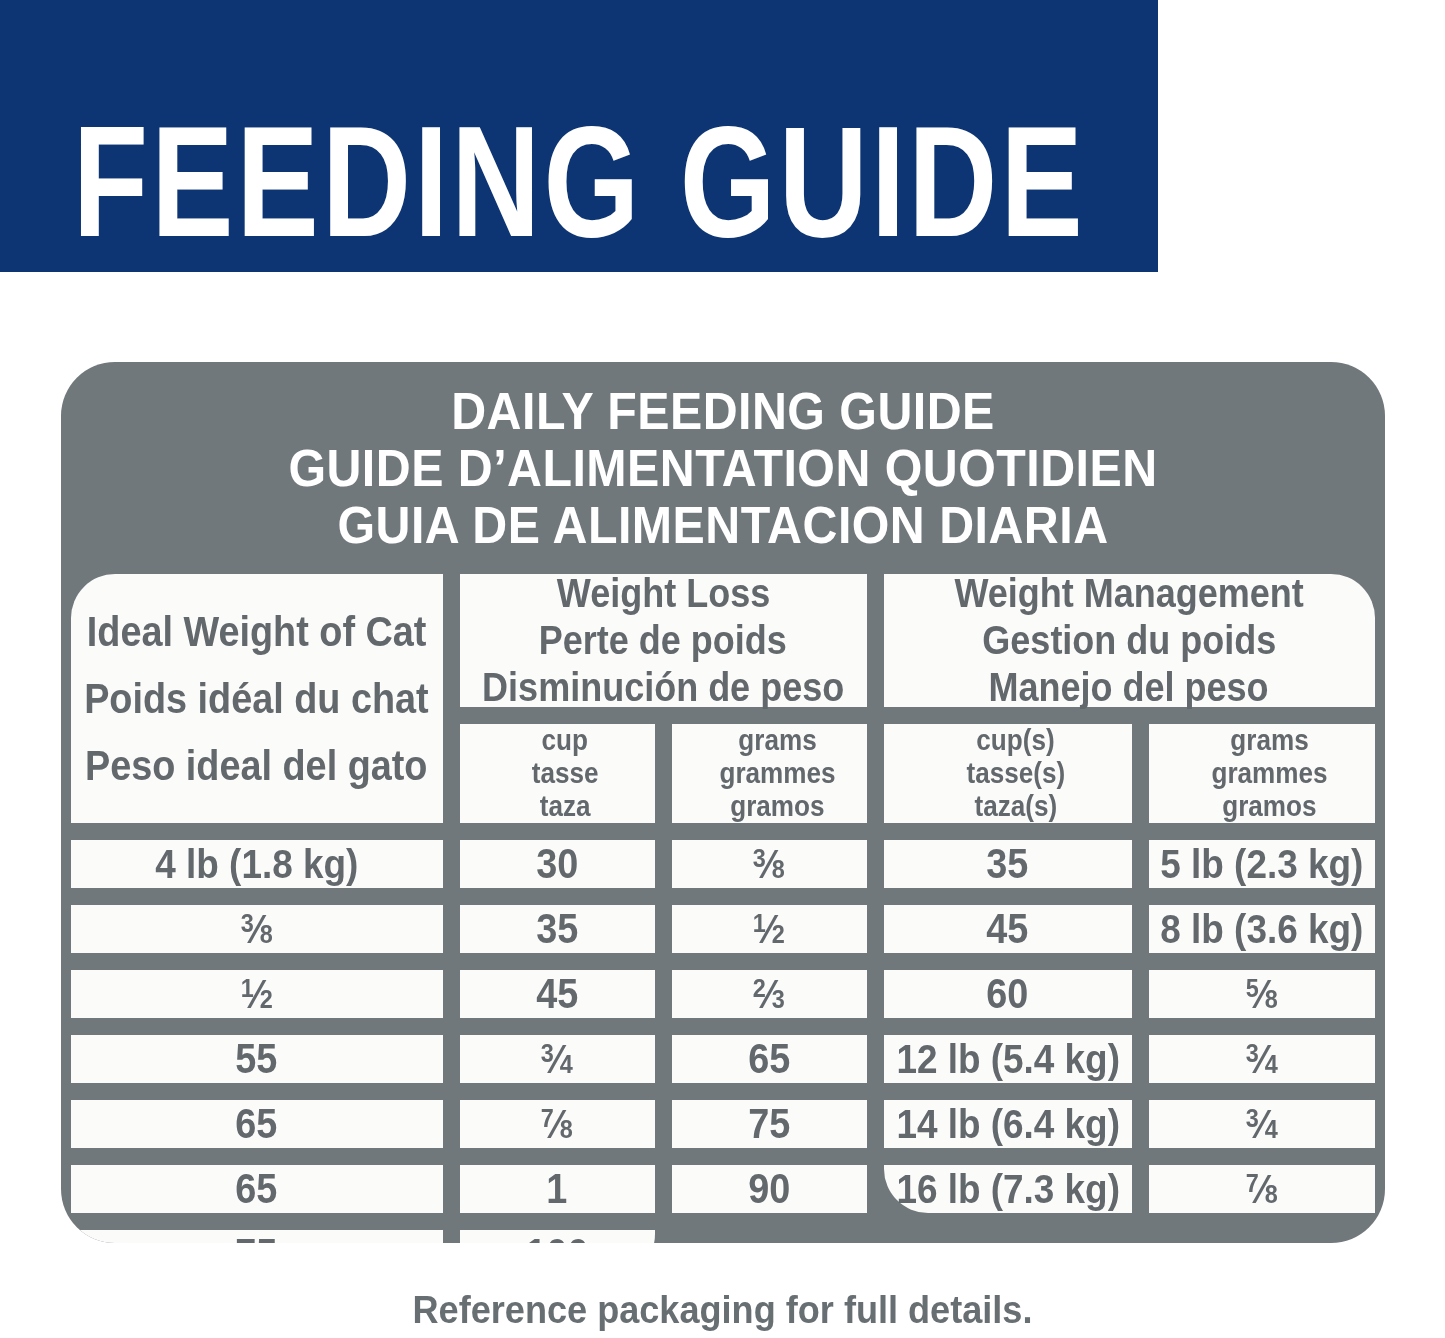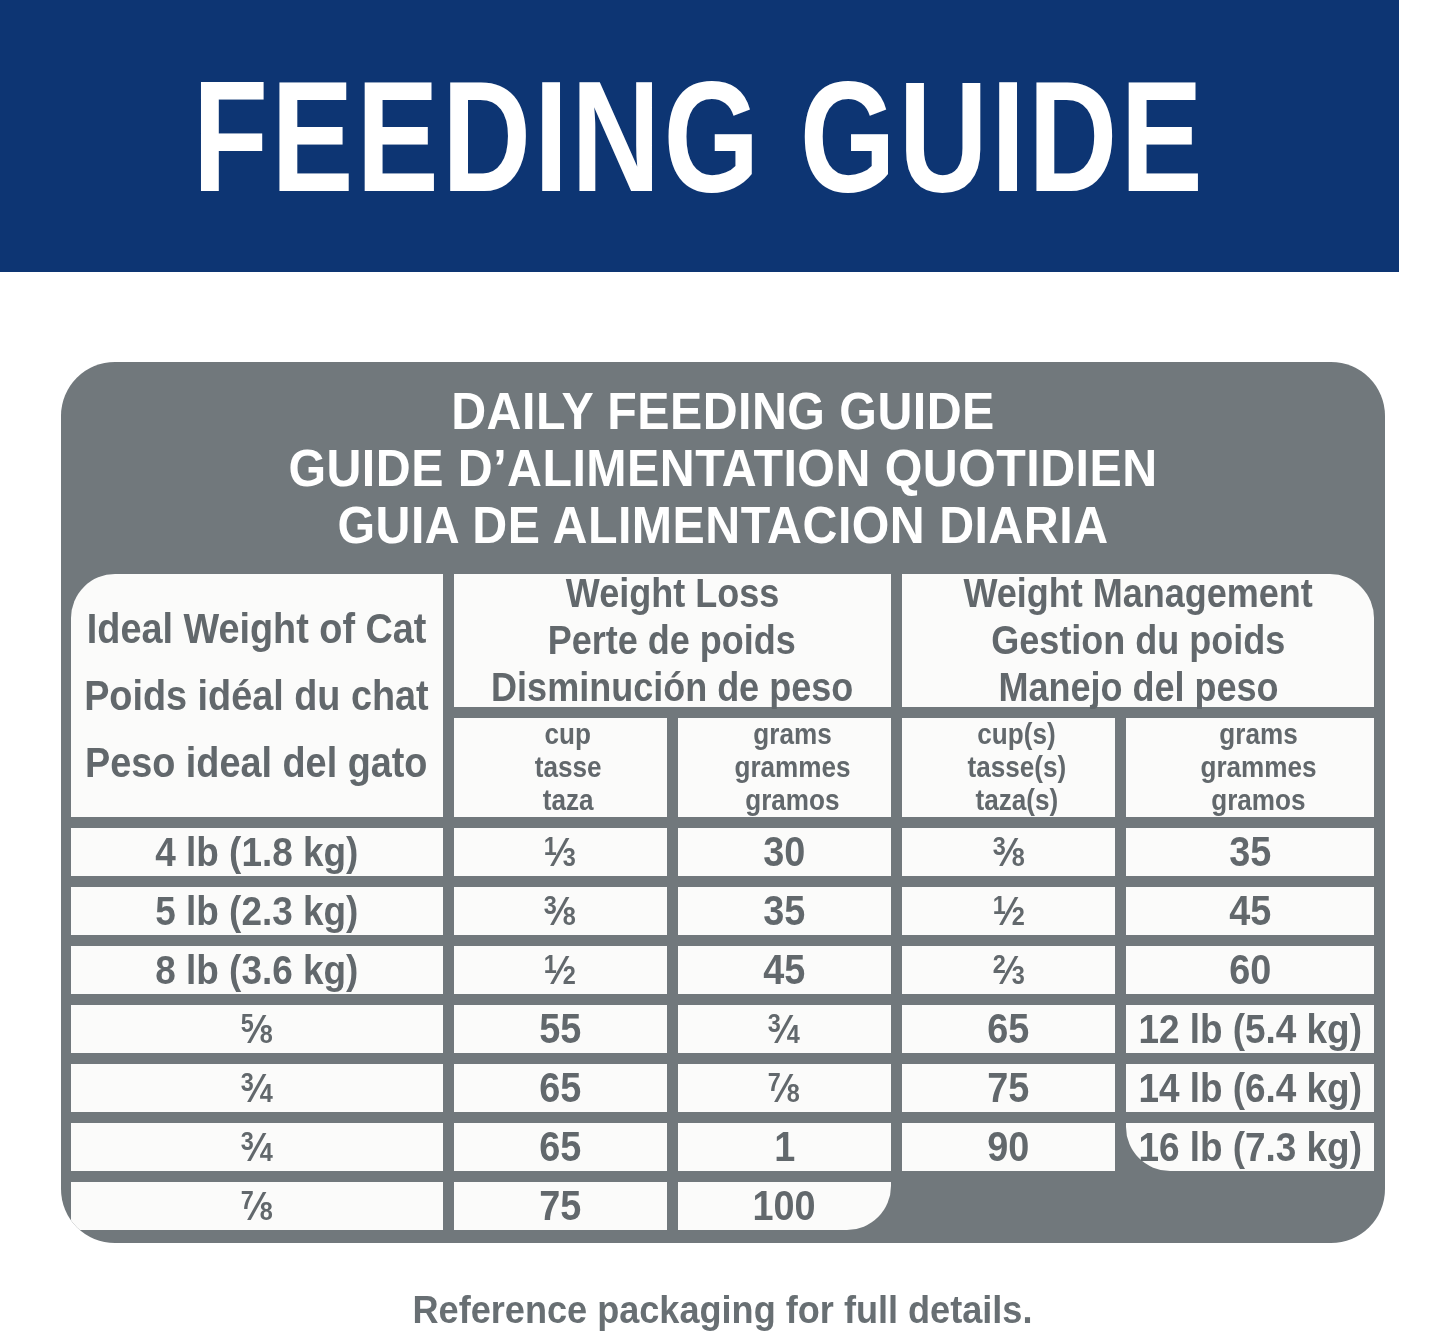--- a/index.html
+++ b/index.html
@@ -7,35 +7,35 @@
     --gray:#71787c;
     --cellbg:#fbfbfa;
     --txt:#62686c;
     --cap:#686f73;
   }
   *{margin:0;padding:0;box-sizing:border-box;}
   html,body{width:1445px;height:1338px;background:#ffffff;overflow:hidden;
     font-family:"Liberation Sans","DejaVu Sans",sans-serif;}
 
   
-  .banner{width:1399px;height:272px;background:var(--blue);
-    display:flex;align-items:center;justify-content:center;}
+  .banner{width:1158px;height:272px;background:var(--blue);
+    display:flex;align-items:flex-end;justify-content:center;}
   .banner-title{color:#ffffff;font-weight:bold;font-size:158px;
     letter-spacing:4px;white-space:nowrap;transform:scaleX(0.78);}
 
   
   .panel{width:1324px;height:881px;margin:90px auto 0;background:var(--gray);
     border-radius:54px;overflow:hidden;}
   .panel-title{height:212px;display:flex;flex-direction:column;justify-content:center;
     text-align:center;color:#ffffff;font-weight:bold;font-size:52px;line-height:57px;
     letter-spacing:0.5px;}
   .panel-title span{transform:scaleX(0.93);display:block;white-space:nowrap;}
 
   
-  .grid{display:grid;height:558px;padding:0 10px 10px;gap:11px;
+  .grid{display:grid;height:558px;padding:0 10px 10px;gap:17px;
     grid-template-columns:372px 1fr 1fr 1fr 1fr;
     grid-template-rows:133px 99px repeat(7,1fr);}
   .cell{background:var(--cellbg);color:var(--txt);display:flex;flex-direction:column;
     align-items:center;justify-content:center;text-align:center;}
   .cell .in{transform:scaleX(0.9);white-space:nowrap;}
 
   .corner{grid-column:1;grid-row:1/3;border-top-left-radius:44px;
     font-weight:bold;font-size:42px;line-height:67px;}
   .group{font-weight:bold;font-size:40px;line-height:47px;}
   .group.wl{grid-column:2/4;grid-row:1;}
@@ -106,23 +106,20 @@
     <div class="cell sub">
       <div class="in">grams</div>
       <div class="in">grammes</div>
       <div class="in">gramos</div>
     </div>
 
   <div class="cell dcell wcol">
         <span class="in">4 lb (1.8 kg)</span>
       </div>
   <div class="cell dcell">
-        <span class="in"><span class="fnum">1</span><span class="fsl">⁄</span><span class="fden">3</span></span>
-      </div>
-  <div class="cell dcell">
         <span class="in">30</span>
       </div>
   <div class="cell dcell">
         <span class="in"><span class="fnum">3</span><span class="fsl">⁄</span><span class="fden">8</span></span>
       </div>
   <div class="cell dcell">
         <span class="in">35</span>
       </div>
 
   <div class="cell dcell wcol">

